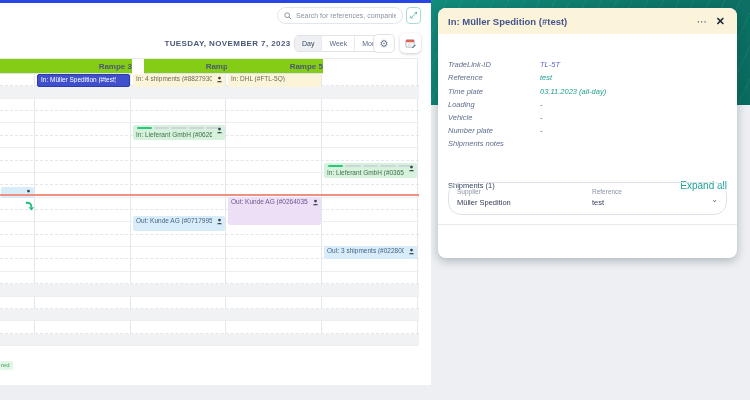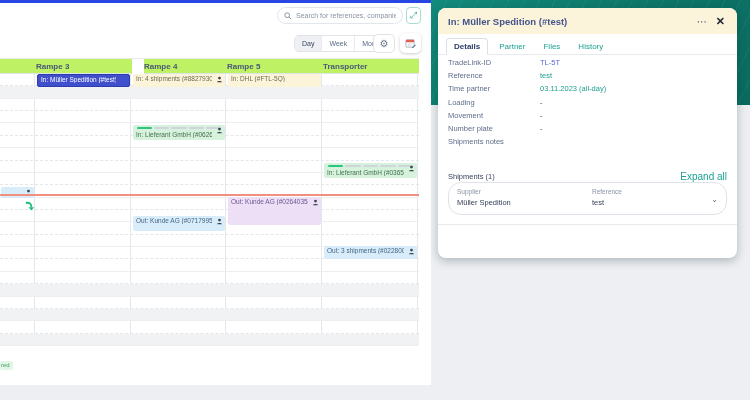--- a/index.html
+++ b/index.html
@@ -22,21 +22,21 @@
   .view-group { position:absolute; left:294px; top:35px; height:17px; border:1px solid #e0e3e8; border-radius:5px; background:#fff; display:flex; overflow:hidden; }
   .view-seg { font-size:7px; color:#5a6b85; padding:0 7px; line-height:15px; border-left:1px solid #e8eaee; cursor:pointer; }
   .view-seg:first-child { border-left:none; }
   .view-seg.active { background:#eef0f3; color:#39465f; }
   .gear-btn { position:absolute; left:373px; top:34px; width:22px; height:19px; border:1px solid #e0e3e8; border-radius:5px; background:#fff; text-align:center; font-size:10px; line-height:17px; color:#6a7587; cursor:pointer; }
   .calicon-btn { position:absolute; left:400px; top:33px; width:21px; height:20px; border-radius:5px; background:#fff; box-shadow:0 1px 3px rgba(40,50,80,.25); display:flex; align-items:center; justify-content:center; cursor:pointer; }
 
   
   .grid { position:absolute; left:0; top:58px; width:419px; height:287px; border-top:1px solid #e8eaee; background:#fff; }
   .col-line { position:absolute; top:0; height:287px; border-right:1px solid #e4e7eb; }
-  .col-head { position:absolute; top:0; height:15px; font-size:8px; font-weight:bold; color:#4a5878; text-align:left; line-height:15px; border-bottom:1px solid #dfe2e7; background:#bef264; }
+  .col-head { position:absolute; top:0; height:15px; font-size:8px; font-weight:bold; color:#4a5878; text-align:right; line-height:15px; border-bottom:1px solid #dfe2e7; background:#84cc16; }
   .grid-row { position:absolute; left:0; width:419px; }
   .grid-row.dashed { border-bottom:1px dashed #e3e6ea; }
   .grid-row.solid { border-bottom:1px solid #eceef1; }
   .grid-row.blocked { background:#f1f2f4; }
   .now-line { position:absolute; left:0; width:419px; height:2px; background:#f0917f; z-index:6; }
 
   .ev { position:absolute; border-radius:2px; overflow:hidden; font-size:6.5px; line-height:1.15; padding:1px 3px; white-space:nowrap; z-index:4; cursor:pointer; }
   .ev .ev-label { display:inline-block; max-width:calc(100% - 10px); overflow:hidden; }
   .ev .person { position:absolute; right:2px; top:2px; }
   .ev-selected { background:#4050cc; color:#ffffff; border:1px solid #2f3cab; }
@@ -61,27 +61,27 @@
   .panel-header { position:absolute; left:0; top:0; width:299px; height:26px; background:#fbf3da; border-radius:8px 8px 0 0; display:flex; align-items:center; padding:0 10px; }
   .panel-title { font-size:9.5px; font-weight:bold; color:#45558c; flex:1; }
   .kebab { font-size:10px; color:#39465f; padding:0 6px; cursor:pointer; letter-spacing:1px; }
   .close-x { font-size:11px; color:#222b3a; padding:0 2px; cursor:pointer; font-weight:bold; }
 
   .tabs { position:absolute; left:0; top:26px; width:299px; height:21px; border-bottom:1px solid #e8eaee; display:flex; align-items:flex-end; padding:0 8px; gap:4px; }
   .tab { font-size:8px; color:#1ba393; padding:3px 7px; cursor:pointer; }
   .tab.active { color:#2d3e66; font-weight:bold; border:1px solid #dcdfe6; border-bottom:1px solid #fff; border-radius:4px 4px 0 0; background:#fff; margin-bottom:-1px; }
 
   .fields { position:absolute; left:10px; top:48px; width:279px; }
-  .f-row { height:13.2px; display:flex; align-items:center; }
+  .f-row { height:13.2px; display:flex; align-items:flex-end;font-style:italic; }
   .f-label { width:92px; font-size:7.5px; color:#5f6e8c; }
   .f-value { font-size:7.5px; color:#39465f; }
   .f-value.teal { color:#1f9e8e; }
   .f-value.indigo { color:#5a67d8; }
 
-  .ship-head { position:absolute; left:10px; top:163px; width:279px; display:flex; align-items:center; }
+  .ship-head { position:absolute; left:10px; top:172px; width:279px; display:flex; align-items:center; }
   .ship-head .lbl { font-size:7.5px; color:#39465f; flex:1; }
   .ship-head .expand { font-size:10px; color:#1ba393; cursor:pointer; }
 
   .ship-card { position:absolute; left:10px; top:174px; width:279px; height:33px; border:1px solid #dfe2e8; border-radius:13px; padding:5px 8px; }
   .ship-col { position:absolute; top:5px; }
   .ship-col .s-lbl { font-size:6.5px; color:#8a93a6; display:block; }
   .ship-col .s-val { font-size:7.5px; color:#333f55; display:block; margin-top:3px; }
   .ship-chevron { position:absolute; right:8px; top:12px; color:#5a6b85; font-size:8px; cursor:pointer; }
 
   .panel-divider { position:absolute; left:0px; top:216px; width:299px; border-top:1px solid #e8eaee; }
@@ -102,20 +102,21 @@
       <svg width="8" height="8" viewBox="0 0 10 10">
         <circle cx="4" cy="4" r="3" fill="none" stroke="#8a93a3" stroke-width="1.2"></circle>
         <line x1="6.3" y1="6.3" x2="9" y2="9" stroke="#8a93a3" stroke-width="1.2"></line>
       </svg>
       <input type="text" placeholder="Search for references, companies, comments" style="">
     </div>
     <div class="expand-btn">
       <span>⤢</span>
     </div>
 
+    <div class="date-header">TUESDAY, NOVEMBER 7, 2023</div>
 
     <div class="view-group" id="view-group">
         <div class="view-seg active">Day</div>
         <div class="view-seg">Week</div>
         <div class="view-seg">Month</div>
       </div>
     <div class="gear-btn">
       <span>⚙</span>
     </div>
     <div class="calicon-btn">
@@ -153,21 +154,20 @@
         <div class="grid-row dashed" style="top: 212.818px; height: 12.3636px;"></div>
         <div class="grid-row solid blocked" style="top: 225.182px; height: 12.3636px;"></div>
         <div class="grid-row dashed" style="top: 237.545px; height: 12.3636px;"></div>
         <div class="grid-row solid blocked" style="top: 249.909px; height: 12.3636px;"></div>
         <div class="grid-row dashed" style="top: 262.273px; height: 12.3636px;"></div>
         <div class="grid-row solid blocked" style="top: 274.636px; height: 12.3636px;"></div>
         <div class="col-head" style="left: 0px; width: 36px;"></div>
         <div class="col-head" style="left: 36px; width: 96px;">Rampe 3</div>
         <div class="col-head" style="left: 144px; width: 95px;">Rampe 4</div>
         <div class="col-head" style="left: 227px; width: 96px;">Rampe 5</div>
-        <div class="col-head" style="left: 323px; width: 96px;">Transporter</div>
         <div class="ev ev-selected" style="left: 37px; width: 93px; top: 15px; height: 13px;"><span class="ev-label">In: Müller Spedition (#test)</span></div>
         <div class="ev ev-cream" style="left: 133px; width: 92px; top: 15px; height: 13px;"><span class="ev-label">In: 4 shipments (#88279306, #04010…</span><span class="person"><svg width="7" height="7" viewBox="0 0 10 10">
               <circle cx="5" cy="3" r="2" fill="#3a4450"></circle>
               <path d="M1.5 9 C1.5 6.5 8.5 6.5 8.5 9 Z" fill="#3a4450"></path>
             </svg></span></div>
         <div class="ev ev-cream" style="left: 228px; width: 93px; top: 15px; height: 13px;"><span class="ev-label">In: DHL (#FTL-5Q)</span></div>
         <div class="ev ev-green" style="left: 133px; width: 92px; top: 66px; height: 15px;"><div class="progress">
             <span class="done"></span>
             <span></span>
             <span></span>
@@ -213,46 +213,40 @@
     <div class="chip">red</div>
   </div>
 
   <div class="panel">
     <div class="panel-header">
       <span class="panel-title">In: Müller Spedition (#test)</span>
       <span class="kebab">⋯</span>
       <span class="close-x">✕</span>
     </div>
 
-    <div class="tabs" id="tabs">
-        <div class="tab active">Details</div>
-        <div class="tab">Partner</div>
-        <div class="tab">Files</div>
-        <div class="tab">History</div>
-      </div>
 
     <div class="fields" id="fields">
         <div class="f-row">
           <span class="f-label">TradeLink-ID</span>
           <span class="f-value indigo">TL-5T</span>
         </div>
         <div class="f-row">
           <span class="f-label">Reference</span>
           <span class="f-value teal">test</span>
         </div>
         <div class="f-row">
-          <span class="f-label">Time partner</span>
+          <span class="f-label">Time plate</span>
           <span class="f-value teal">03.11.2023 (all-day)</span>
         </div>
         <div class="f-row">
           <span class="f-label">Loading</span>
           <span class="f-value ">-</span>
         </div>
         <div class="f-row">
-          <span class="f-label">Movement</span>
+          <span class="f-label">Vehicle</span>
           <span class="f-value ">-</span>
         </div>
         <div class="f-row">
           <span class="f-label">Number plate</span>
           <span class="f-value ">-</span>
         </div>
         <div class="f-row">
           <span class="f-label">Shipments notes</span>
           <span class="f-value "></span>
         </div>

